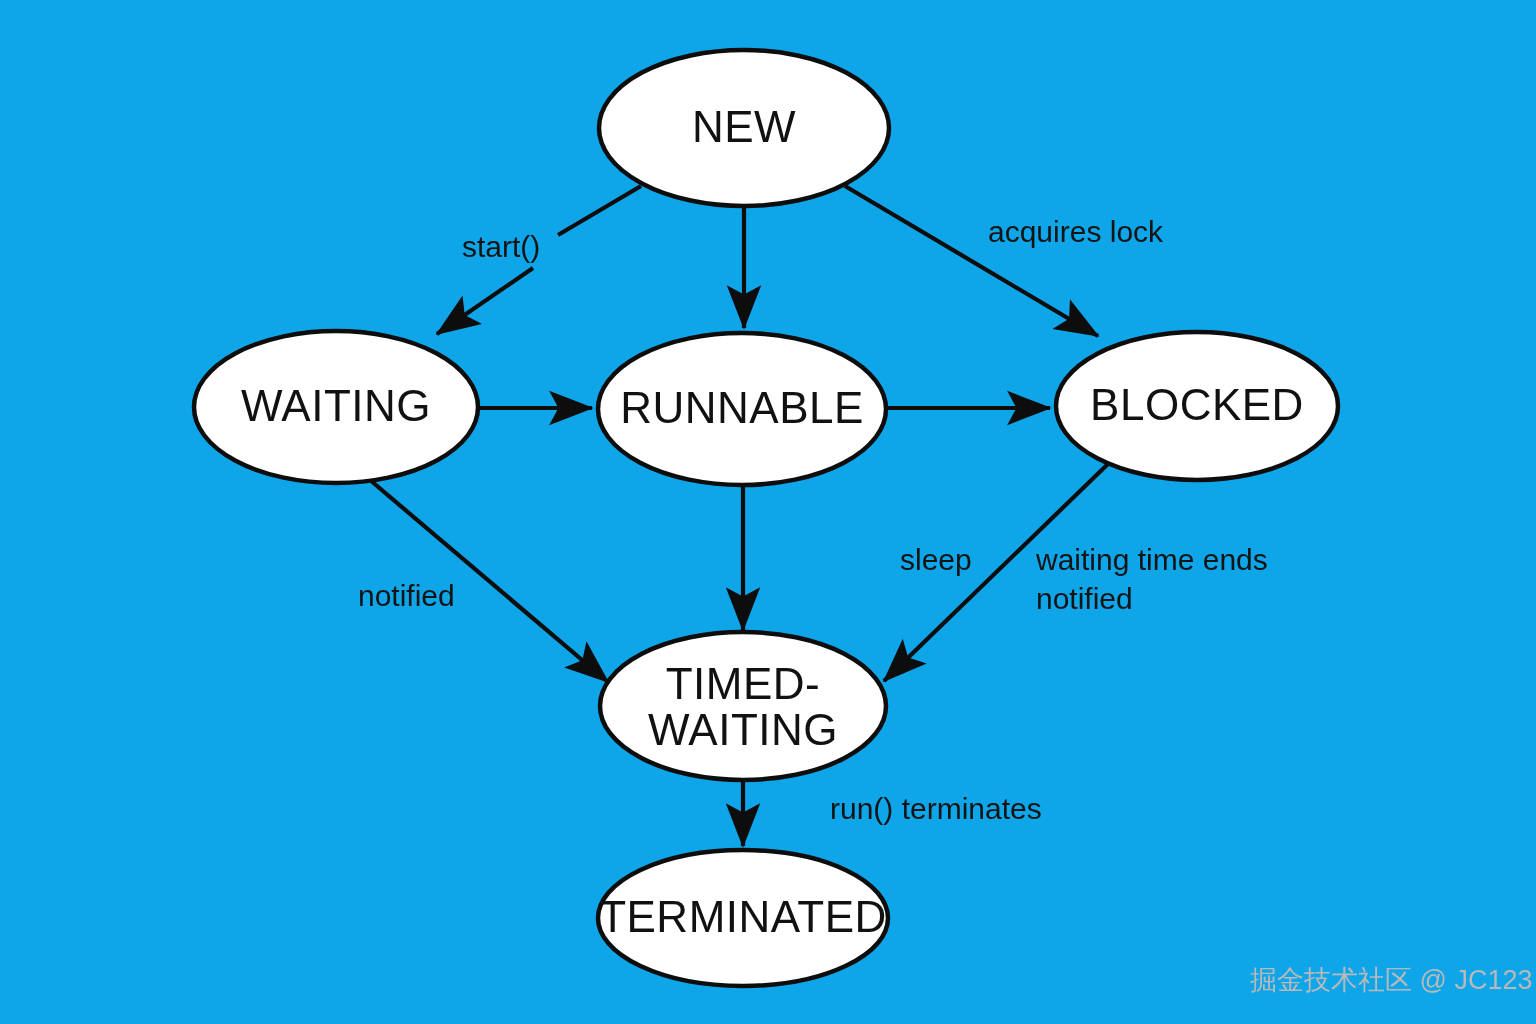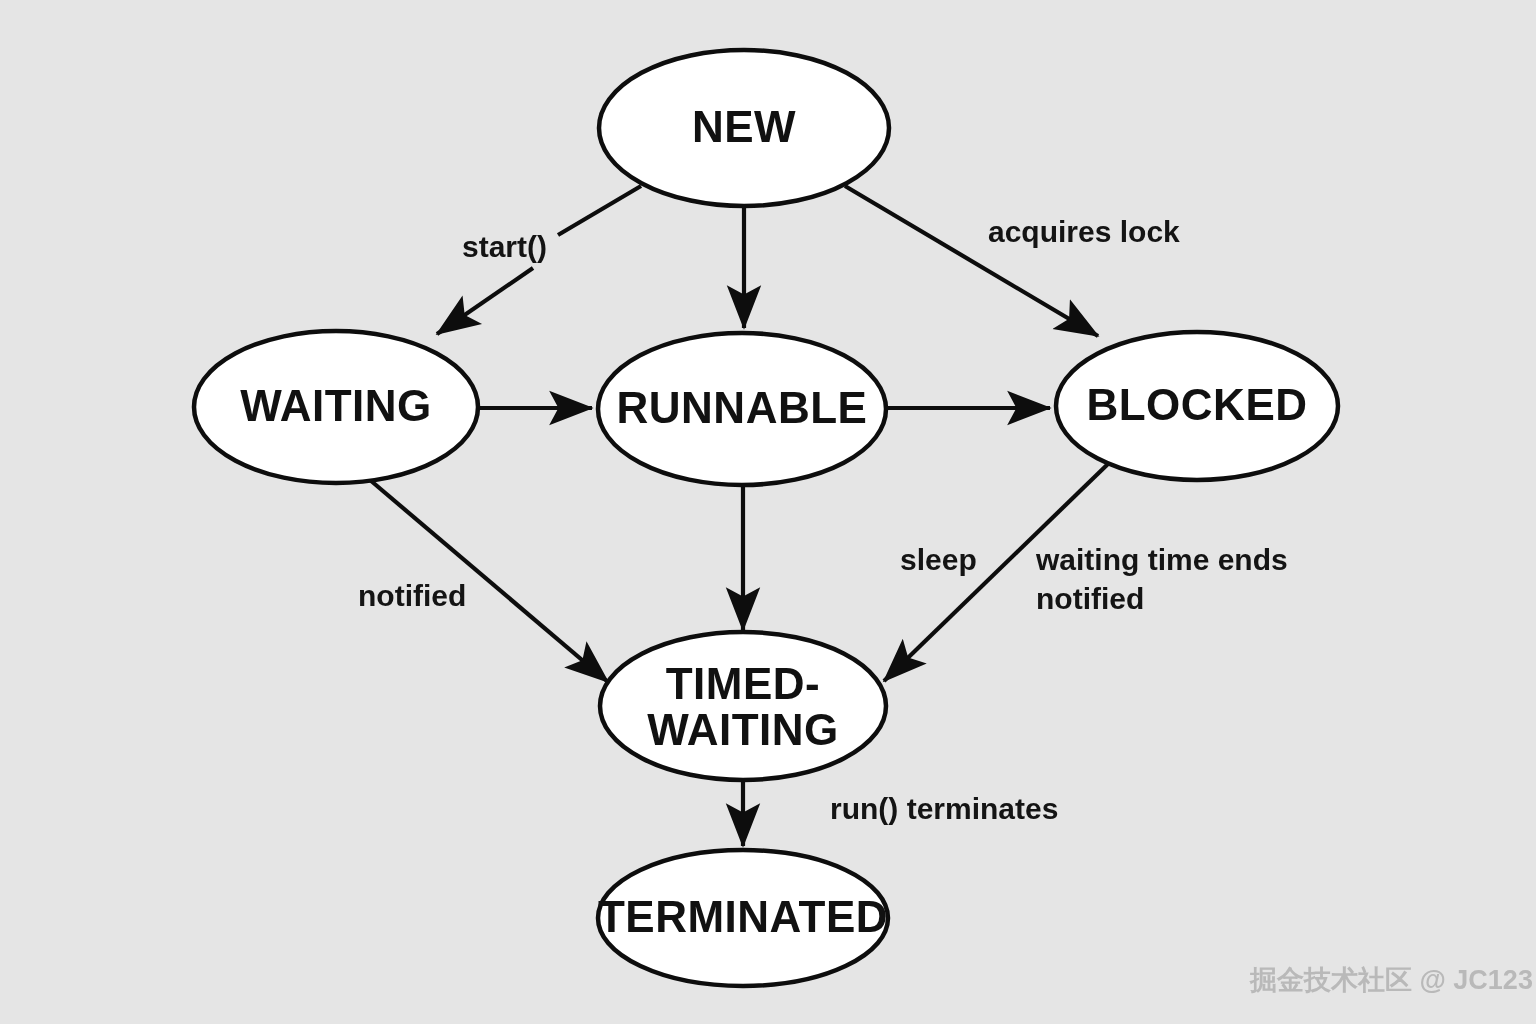--- a/index.html
+++ b/index.html
@@ -10,22 +10,21 @@
   body {
     width: 1536px;
     height: 1024px;
     overflow: hidden;
     font-family: "Liberation Sans", sans-serif;
   }
   #diagram-root {
     position: relative;
     width: 1536px;
     height: 1024px;
-    background: #e5e5e5;
-    font-weight: bold;
+    background: #0ea5e9;
   }
   svg#state-diagram {
     display: block;
     width: 1536px;
     height: 1024px;
   }
   .node-ellipse {
     fill: #ffffff;
     stroke: #0d0d0d;
     stroke-width: 4.5;

